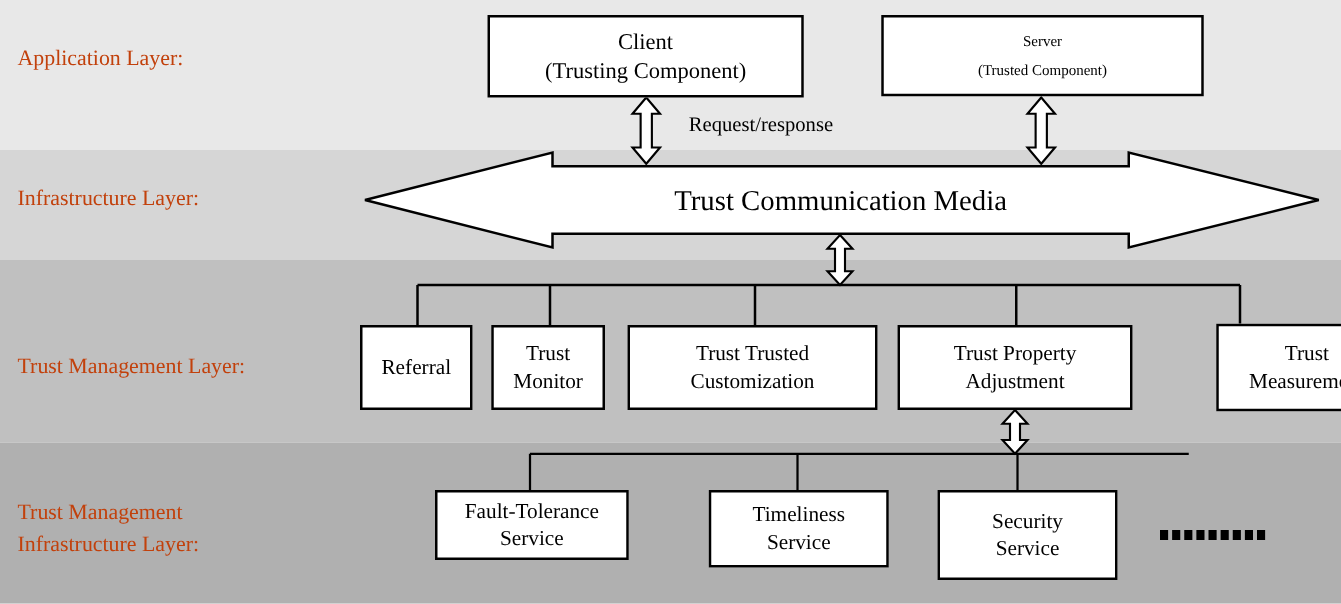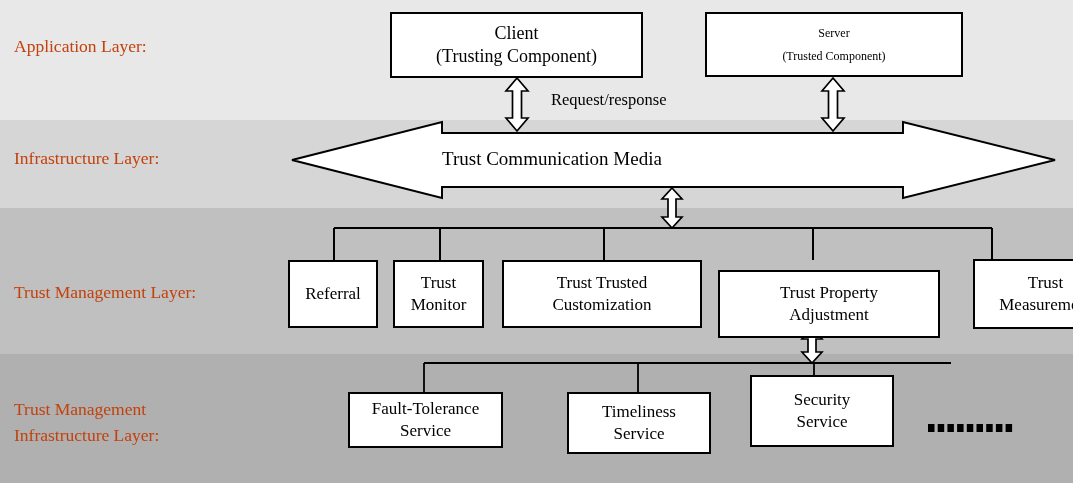--- a/index.html
+++ b/index.html
@@ -59,38 +59,39 @@
   }
   .node-box .wrap { display: block; }
 
   #box-client { left: 390px; top: 12px; width: 253px; height: 66px; font-size: 18px; line-height: 23px; }
   #box-server { left: 705px; top: 12px; width: 258px; height: 65px; font-size: 12px; line-height: 23px; }
 
   #box-referral    { left: 288px; top: 260px; width: 90px;  height: 68px; align-items: center; }
   #box-monitor     { left: 393px; top: 260px; width: 91px;  height: 68px; }
   #box-policy      { left: 502px; top: 260px; width: 200px; height: 68px; }
   #box-policy .wrap   { max-width: 150px; }
-  #box-property    { left: 718px; top: 260px; width: 222px; height: 68px; margin-top: 10px; }
+  #box-property    { left: 718px; top: 260px; width: 188px; height: 68px; }
   #box-property .wrap { max-width: 150px; }
   #box-measure     { left: 973px; top: 259px; width: 145px; height: 70px; }
   #box-measure .wrap  { max-width: 125px; }
 
   #box-fault      { left: 348px; top: 392px; width: 155px; height: 56px; }
   #box-fault .wrap      { max-width: 135px; }
   #box-timeliness { left: 567px; top: 392px; width: 144px; height: 62px; }
   #box-timeliness .wrap { max-width: 100px; }
-  #box-security   { left: 750px; top: 375px; width: 144px; height: 72px; }
+  #box-security   { left: 750px; top: 392px; width: 144px; height: 72px; }
   #box-security .wrap   { max-width: 90px; }
 
   #media-label {
     position: absolute;
     left: 442px;
     top: 148px;
     width: 461px;
-    font-size: 19px;
+    text-align: center;
+    font-size: 23px;
     white-space: nowrap;
   }
   #req-resp-label {
     position: absolute;
     left: 531px;
     top: 90px;
     font-size: 16.5px;
     white-space: nowrap;
     margin-left: 20px;
   }

